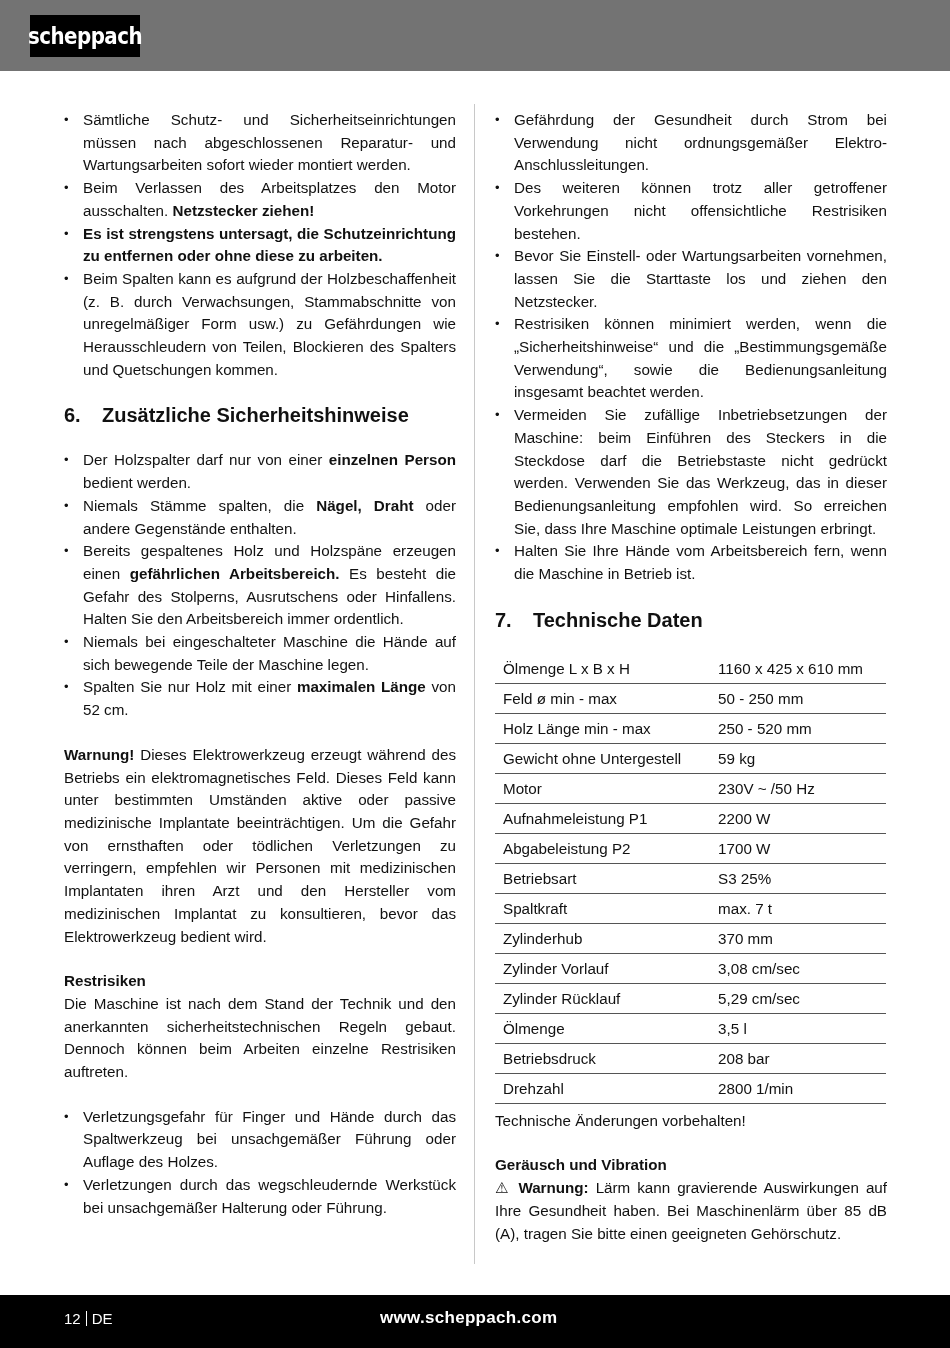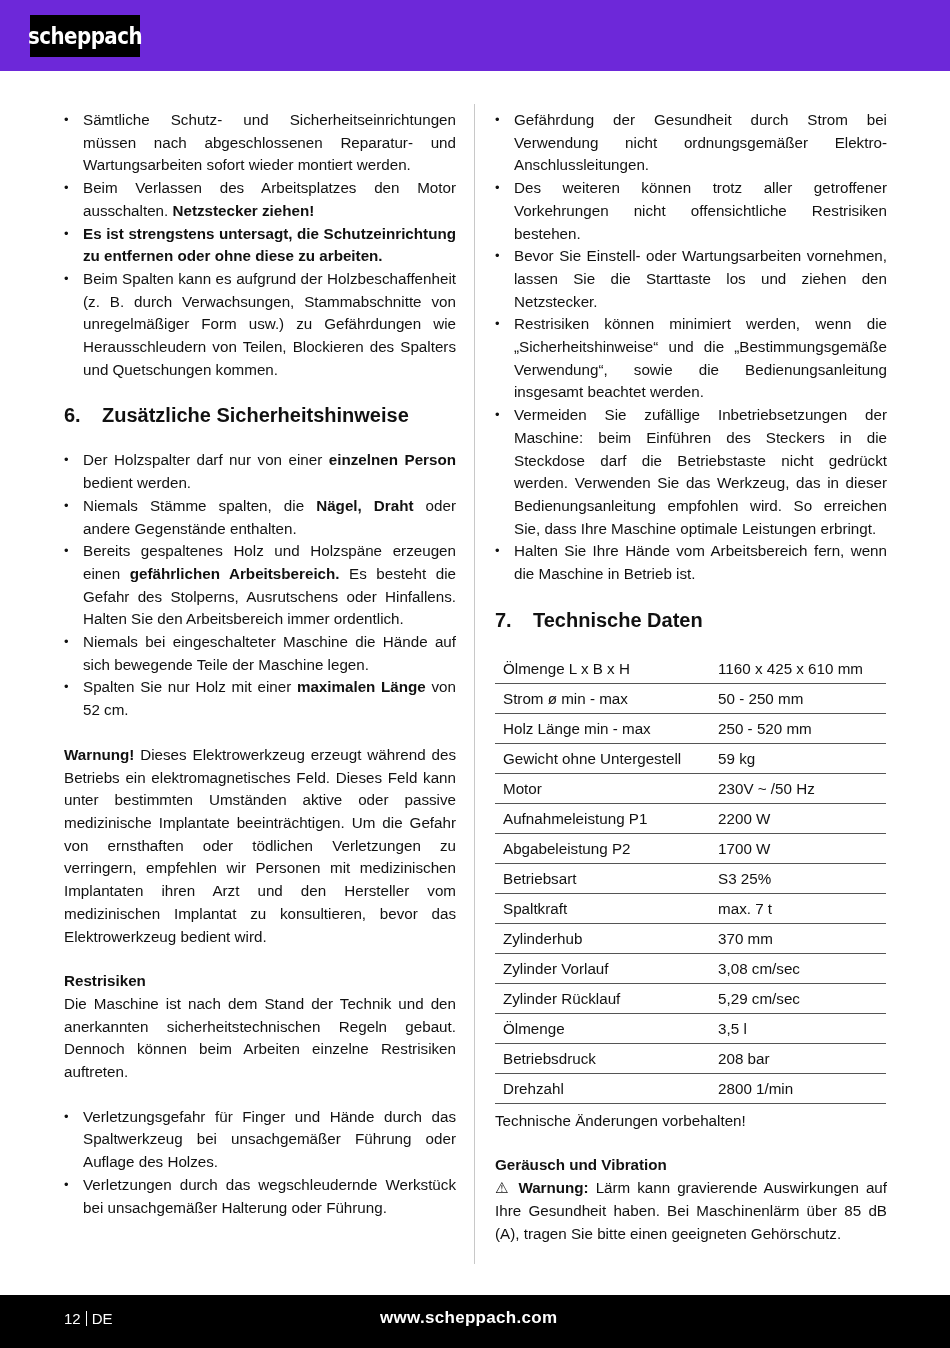--- a/index.html
+++ b/index.html
@@ -1,19 +1,19 @@
 <!DOCTYPE html>
 <html><head>
 <meta charset="utf-8">
 <style>
   * { margin: 0; padding: 0; box-sizing: border-box; }
   html, body { width: 950px; height: 1348px; background: #ffffff; overflow: hidden; }
   body { position: relative; font-family: "Liberation Sans", sans-serif; color: #111; font-size: 15.2px; }
 
-  .header { position: absolute; left: 0; top: 0; width: 950px; height: 71px; background: #6d28d9; text-decoration: underline; }
+  .header { position: absolute; left: 0; top: 0; width: 950px; height: 71px; background: #737373; text-decoration: underline; }
   .logo { position: absolute; left: 30px; top: 16px; width: 110px; height: 40px; background: #000; color: #fff;
           display: flex; align-items: center; justify-content: center;
           font-family: "DejaVu Sans Condensed", "DejaVu Sans", sans-serif; font-weight: bold; font-size: 22px;
           letter-spacing: -0.5px; transform: scaleY(1.05); }
 
   .col { position: absolute; top: 109px; width: 392px; }
   .col-left { left: 64px; }
   .col-right { left: 495px; }
   .divider { position: absolute; left: 474px; top: 104px; width: 1px; height: 1160px; background: #c8c8c8; }
 
@@ -92,21 +92,21 @@
     <span class="num">7.</span>
     <span>Technische Daten</span>
   </h2>
   <table>
       <tbody id="spec-body">
         <tr>
           <td class="k">Ölmenge L x B x H</td>
           <td class="v">1160 x 425 x 610 mm</td>
         </tr>
         <tr>
-          <td class="k">Strom ø min - max</td>
+          <td class="k">Feld ø min - max</td>
           <td class="v">50 - 250 mm</td>
         </tr>
         <tr>
           <td class="k">Holz Länge min - max</td>
           <td class="v">250 - 520 mm</td>
         </tr>
         <tr>
           <td class="k">Gewicht ohne Untergestell</td>
           <td class="v">59 kg</td>
         </tr>

